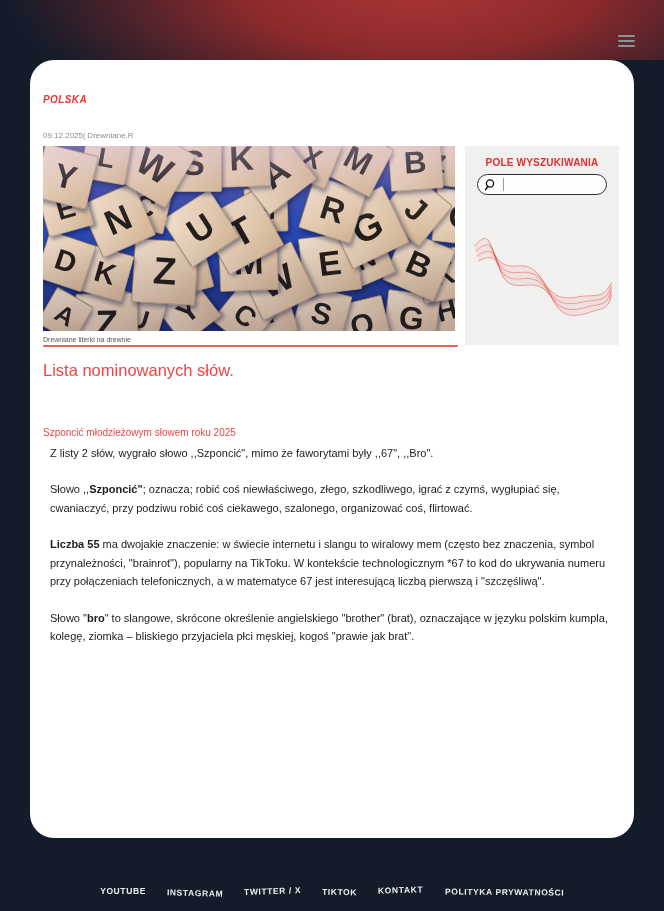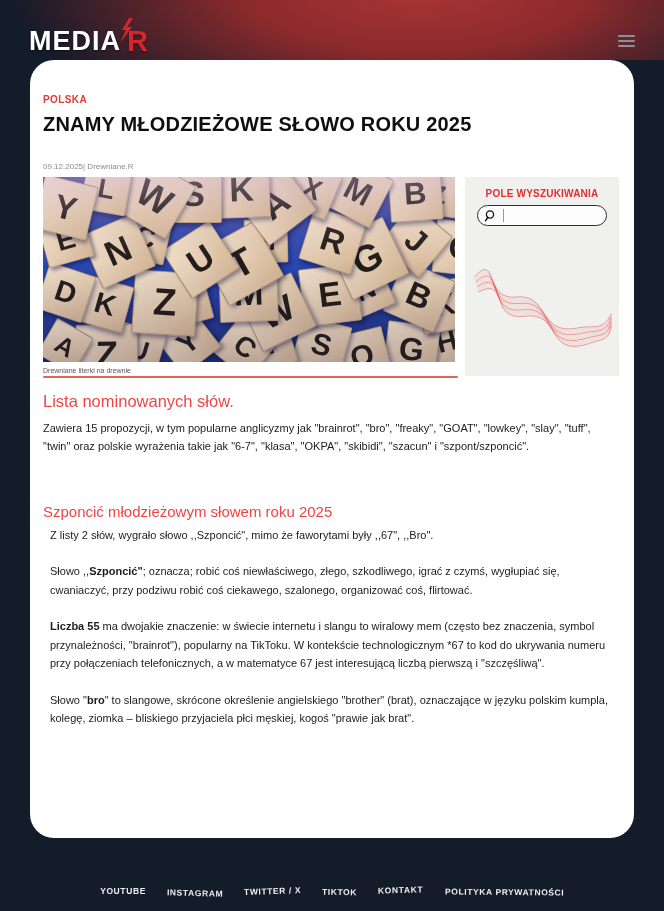--- a/index.html
+++ b/index.html
@@ -34,21 +34,21 @@
   }
   .hamburger div{height:2px;background:#8a919d;margin-bottom:3px;border-radius:1px;}
   
   .card{
     position:absolute;left:30px;top:60px;width:604px;height:778px;
     background:#ffffff;border-radius:24px;
     box-sizing:border-box;padding:30px 13px 0 13px;
   }
   .category{
     color:#e23a34;font-weight:700;font-size:10px;letter-spacing:.4px;
-    margin:4px 0 8px 0;cursor:pointer;
+    margin:4px 0 8px 0;cursor:pointer;font-style:italic;
   }
   .headline{
     color:#0e0e0e;font-weight:800;font-size:20px;letter-spacing:.2px;
     margin:0 0 6px 0;
   }
   .meta{color:#8b8b8b;font-size:8px;margin-top:26px;}
   
   .media-row{display:flex;margin-top:6px;}
   .figure-col{width:412px;}
   .photo{
@@ -85,21 +85,21 @@
   .search-caret{width:1px;height:13px;background:#9a9a9a;margin:0 0 0 5px;}
   .search-pill input{
     border:none;outline:none;background:transparent;flex:1;min-width:0;
     font-size:10px;padding:0 0 0 3px;font-family:inherit;
   }
   .wave-box{margin:18px 0 0 2px;}
   
   .sections{margin-top:14px;}
   .sec-heading{color:#ef4444;font-weight:400;}
   .sec-heading.lvl1{font-size:16.5px;margin:4px 0 8px 0;}
-  .sec-heading.lvl2{font-size:15px;margin:47px 0 6px 0;}
+  .sec-heading.lvl2{font-size:10px;margin:47px 0 6px 0;}
   .body-p{
     color:#1c1c1c;font-size:11px;line-height:1.68;margin:0 0 18px 0;
     width:575px;
   }
   .sec1 .body-p{padding-left:7px;width:568px;}
   .body-p .b{font-weight:700;}
   
   .site-footer{
     position:absolute;left:0;top:838px;width:664px;height:73px;
     display:flex;align-items:center;justify-content:center;gap:21px;
@@ -112,39 +112,29 @@
   .foot-link:nth-child(2){transform:rotate(1.5deg) translateY(2px);}
   .foot-link:nth-child(3){transform:rotate(-2deg);}
   .foot-link:nth-child(4){transform:rotate(1deg) translateY(1px);}
   .foot-link:nth-child(5){transform:rotate(-2deg) translateY(-1px);}
   .foot-link:nth-child(6){transform:rotate(0.5deg) translateY(1px);}
 </style>
 </head>
 <body>
 
 <header class="site-header">
-  <div class="logo">
-    <span class="logo-media">MEDIA</span>
-    <span class="logo-r-wrap">
-      <svg class="logo-bolt" width="20" height="26" viewBox="0 0 20 26">
-        <polygon points="11,0 4,12 8,12 2,25 14,9 9,9 15,0" fill="#d5262b"></polygon>
-      </svg>
-      <span class="logo-r">R</span>
-    </span>
-  </div>
   <div class="hamburger">
     <div></div>
       <div></div>
       <div></div>
   </div>
 </header>
 
 <main class="card">
   <div class="category">POLSKA</div>
-  <h1 class="headline">ZNAMY MŁODZIEŻOWE SŁOWO ROKU 2025</h1>
   <div class="meta">
     <span>09.12.2025</span><span>| </span><span>Drewniane.R</span>
   </div>
 
   <div class="media-row">
     <div class="figure-col">
       <div class="photo" id="photo">
           <div class="tile" style="width: 45.179px; height: 45.179px; left: 379.507px; top: 140.573px; transform: rotate(-14.4deg); font-size: 28px;">H</div>
           <div class="tile" style="width: 50.8958px; height: 50.8958px; left: 342.217px; top: 146.02px; transform: rotate(7.1deg); font-size: 32px;">G</div>
           <div class="tile" style="width: 48.7673px; height: 48.7673px; left: 293.722px; top: 153.704px; transform: rotate(-13.8deg); font-size: 30px;">O</div>
@@ -220,21 +210,20 @@
             <path d="M 10.2 51.400000000000006 C 43.2 33.2, 21.6 83, 60.4 77.6 C 100.6 72.2, 83 121, 127.8 108.8 C 145 102, 151.6 107.2, 156 88.6" fill="none" stroke="#e2453f" stroke-width="0.55" opacity="0.22"></path>
             <path d="M 10.5 52.5 C 44 35, 22 84.5, 61 79 C 101.5 73.5, 83.5 122.5, 128.5 110 C 145.5 103, 152 108, 156 89.5" fill="none" stroke="#e2453f" stroke-width="1" opacity="0.55"></path>
           </svg>
       </div>
     </aside>
   </div>
 
   <div class="sections" id="sections">
       <div class="sec0">
         <div class="sec-heading lvl1">Lista nominowanych słów.</div>
-        <p class="body-p"><span>Zawiera 15 propozycji, w tym popularne anglicyzmy jak "brainrot", "bro", "freaky", "GOAT", "lowkey", "slay", "tuff", "twin" oraz polskie wyrażenia takie jak "6-7", "klasa", "OKPA", "skibidi", "szacun" i "szpont/szponcić".</span></p>
       </div>
       <div class="sec1">
         <div class="sec-heading lvl2">Szponcić młodzieżowym słowem roku 2025</div>
         <p class="body-p"><span>Z listy 2 słów, wygrało słowo ,,Szponcić", mimo że faworytami były ,,67", ,,Bro".</span></p>
         <p class="body-p"><span>Słowo ,,</span><span class="b">Szponcić"</span><span>; oznacza; robić coś niewłaściwego, złego, szkodliwego, igrać z czymś, wygłupiać się, cwaniaczyć, przy podziwu robić coś ciekawego, szalonego, organizować coś, flirtować.</span></p>
         <p class="body-p"><span class="b">Liczba 55</span><span> ma dwojakie znaczenie: w świecie internetu i slangu to wiralowy mem (często bez znaczenia, symbol przynależności, "brainrot"), popularny na TikToku. W kontekście technologicznym *67 to kod do ukrywania numeru przy połączeniach telefonicznych, a w matematyce 67 jest interesującą liczbą pierwszą i "szczęśliwą".</span></p>
         <p class="body-p"><span>Słowo "</span><span class="b">bro</span><span>" to slangowe, skrócone określenie angielskiego "brother" (brat), oznaczające w języku polskim kumpla, kolegę, ziomka – bliskiego przyjaciela płci męskiej, kogoś "prawie jak brat".</span></p>
       </div>
     </div>
 </main>

